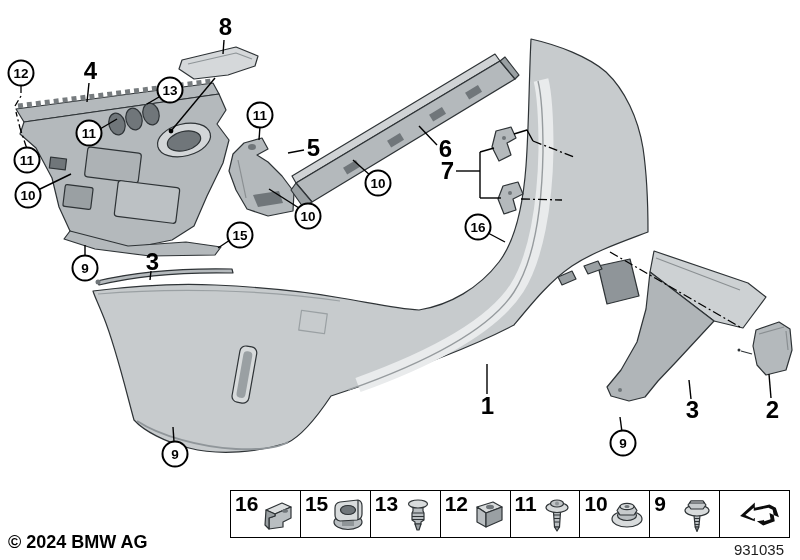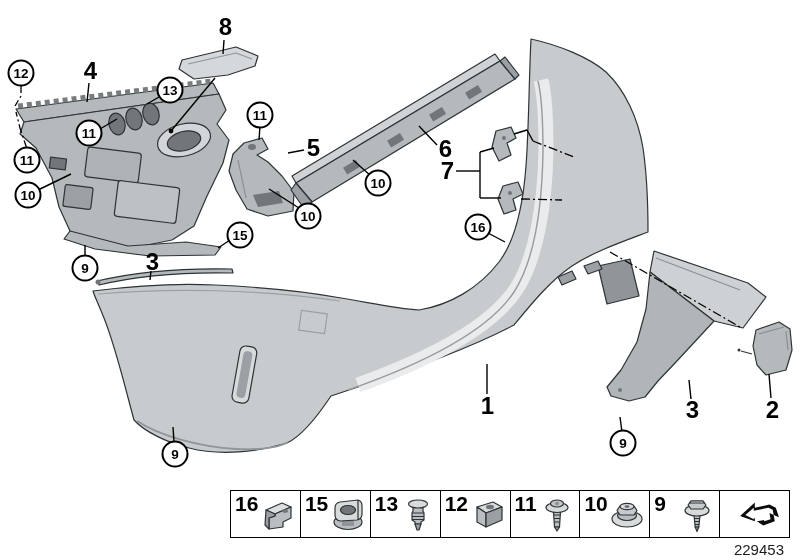--- a/index.html
+++ b/index.html
@@ -257,14 +257,15 @@
     <div class="cell">
       <svg width="56" height="42" viewBox="0 0 44 40">
         <path fill="#0c0c0c" d="M4,22 L18,9 L18,14 L32,11 L38,14 L41,23 L36,21 L37,27 L26,31
           L20,27 L26,26 L29,24 L27,18 L18,20 L18,27 Z"></path>
         <path fill="#ffffff" d="M9,21 L17,14 L17,17 L31,14 L35,16 L36,21 L32,19 L33,25 L27,27
           L26,22 L17,24 L17,25 Z"></path>
       </svg>
     </div>
   </div>
 
-  <div class="diagcode">229453</div>
+  <div class="copyright">© 2024 BMW AG</div>
+  <div class="diagcode">931035</div>
 </div>
 
 </body></html>

